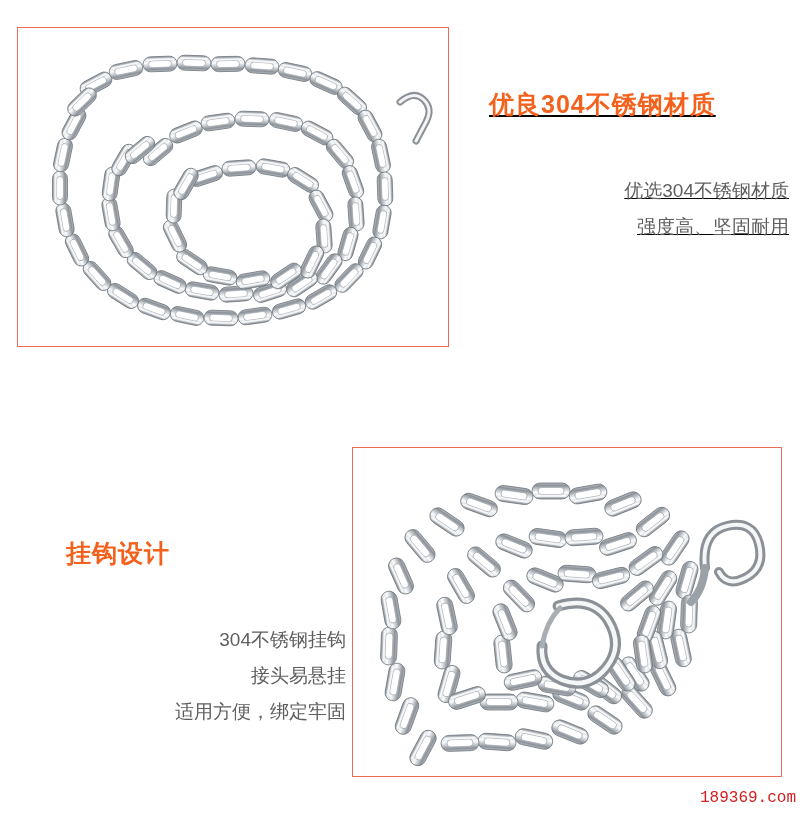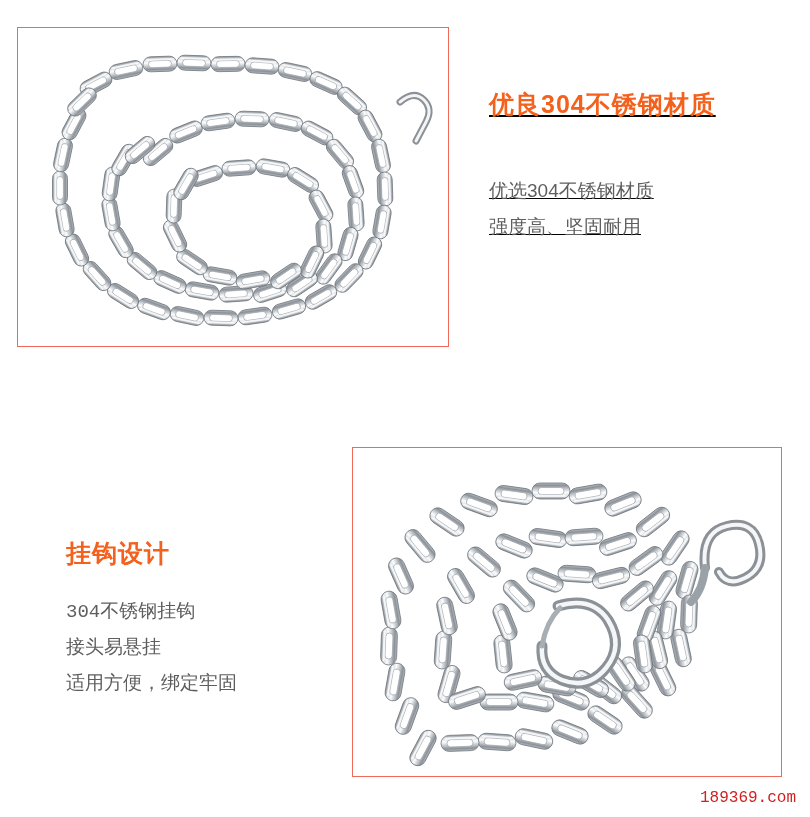--- a/index.html
+++ b/index.html
@@ -53,37 +53,38 @@
     font-size: 25px;
     font-weight: bold;
     letter-spacing: 1px;
     white-space: nowrap;
   }
   .body-line {
     color: #5e5e5e;
     font-size: 19px;
     line-height: 36px;
     white-space: nowrap;
+    text-align: right;
   }
   #text-one {
     position: absolute;
     left: 489px;
     top: 88px;
     width: 300px;
     text-decoration: underline;
   }
   #text-one .body-block { margin-top: 52px; }
 
   #text-two {
     position: absolute;
     left: 66px;
     top: 537px;
     width: 280px;
   }
-  #text-two .body-block { margin-top: 24px; font-family: Liberation Mono, monospace; }
+  #text-two .body-block { margin-top: 52px; }
 
   
   #watermark {
     position: absolute;
     right: 14px;
     bottom: 10px;
     font-family: "Liberation Mono", monospace;
     font-size: 16px;
     font-weight: normal;
     color: #d21f1f;

